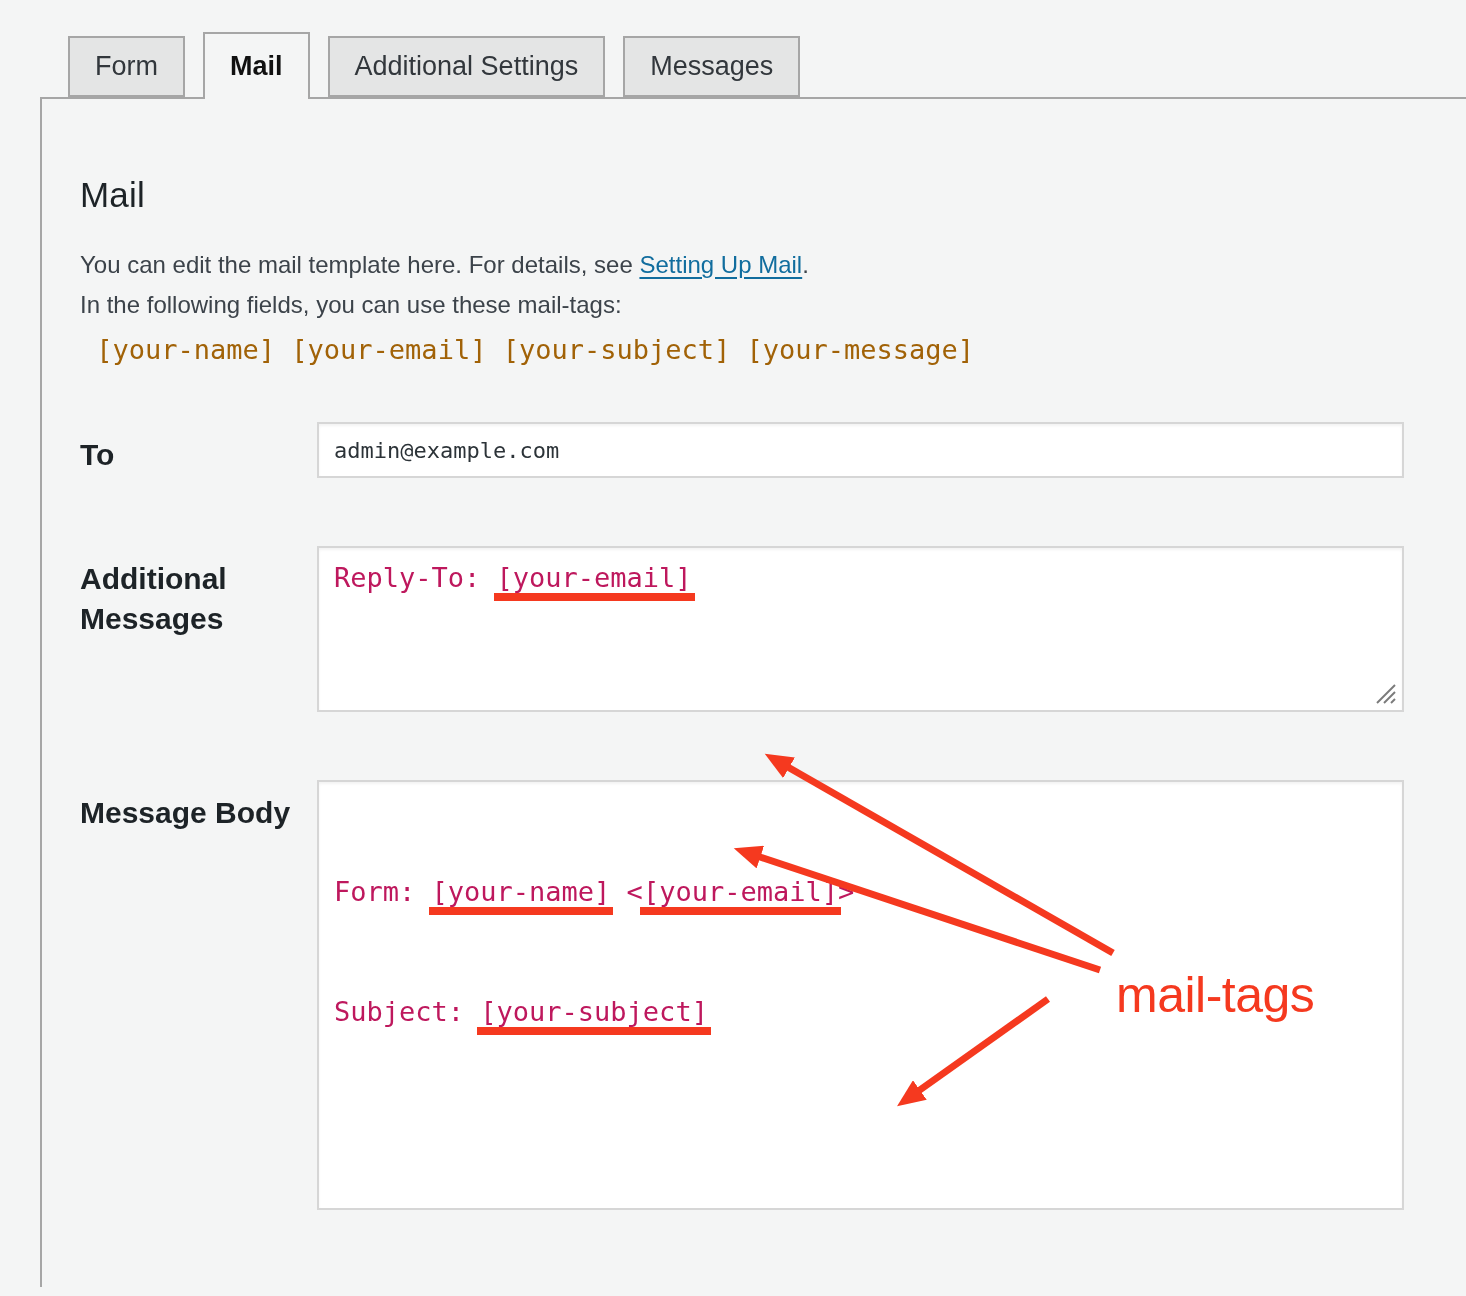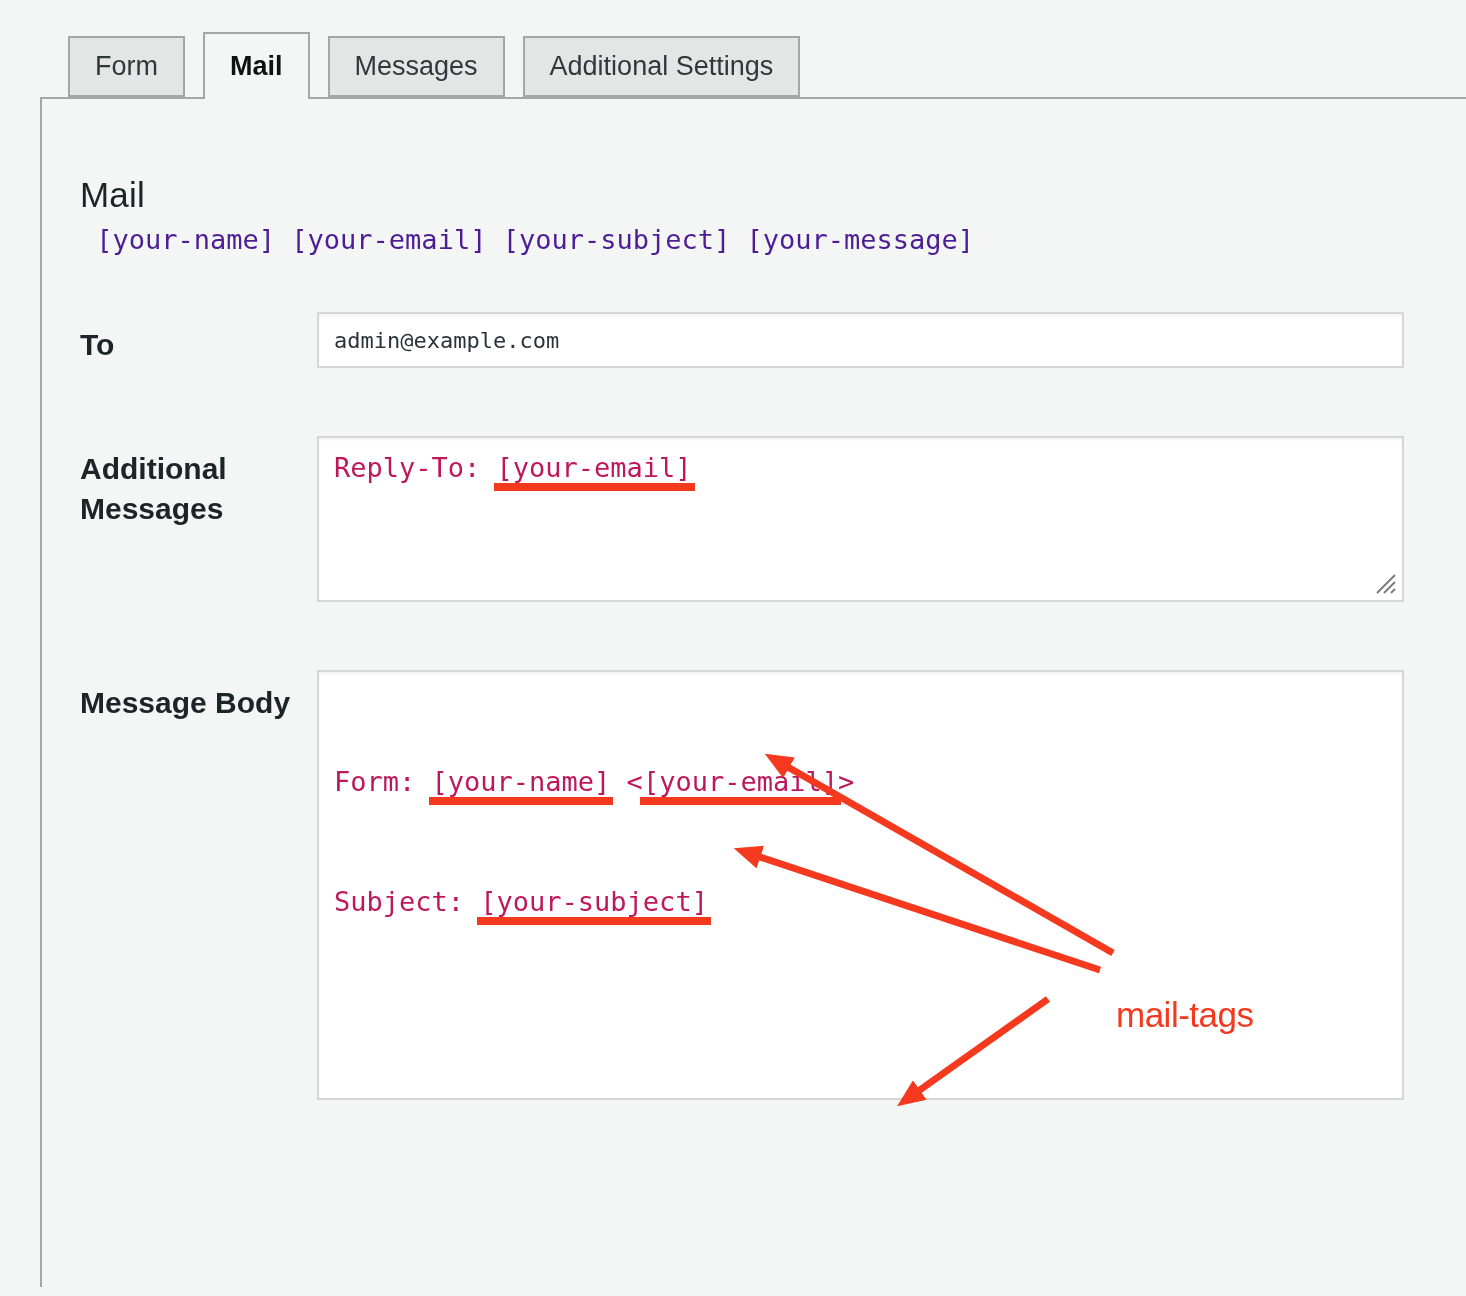--- a/index.html
+++ b/index.html
@@ -25,21 +25,21 @@
   
   .panel{position:absolute;left:40px;top:97px;width:1432px;height:1240px;
          border:2px solid var(--border);background:var(--bg);z-index:1;}
   .content{padding:76px 66px 0 38px;}
 
   h2.page-title{font-size:35px;font-weight:400;color:#1d2327;letter-spacing:.2px;}
 
   .intro{margin-top:30px;font-size:24px;line-height:40px;color:#3c434a;}
   .intro a{color:var(--link);text-decoration:underline;text-underline-offset:4px;cursor:pointer;}
   .mono{font-family:"DejaVu Sans Mono","Liberation Mono",monospace;}
-  .taglist{margin-top:5px;font-size:27px;line-height:40px;color:#4c1d95;white-space:pre-wrap;}
+  .taglist{margin-top:5px;font-size:27px;line-height:40px;color:#a16207;white-space:pre-wrap;}
 
   
   .rows{margin-top:52px;}
   .row{display:flex;margin-bottom:68px;}
   .row.mb{margin-bottom:0;}
   .flabel{width:237px;flex-shrink:0;font-weight:700;font-size:30px;line-height:40px;padding-top:13px;color:#1d2327;}
   .tinput{flex:1;height:56px;background:#fff;border:2px solid var(--inputborder);
           box-shadow:inset 0 2px 3px rgba(0,0,0,.05);
           display:flex;align-items:center;padding:0 15px;font-size:22px;color:#2c3338;white-space:pre;}
   .tarea{flex:1;background:#fff;border:2px solid var(--inputborder);
@@ -55,39 +55,43 @@
   .tag.below-box::after{bottom:-13px;}
 
   
   .resize-handle{position:absolute;right:5px;bottom:5px;width:26px;height:26px;cursor:nwse-resize;}
   .resize-handle line{stroke:#7b7b7b;stroke-width:2;}
 
   
   #arrows{position:absolute;left:0;top:0;width:1466px;height:1296px;z-index:6;pointer-events:none;}
   #arrows line{stroke:var(--red);stroke-width:7;}
   #arrows .head{fill:var(--red);}
-  .anno-label{position:absolute;left:1116px;top:996px;z-index:6;font-size:35px;line-height:1.1;
+  .anno-label{position:absolute;left:1116px;top:968px;z-index:6;font-size:50px;line-height:1.1;
               color:var(--red);letter-spacing:-.5px;pointer-events:none;text-align:center;}
 </style>
 </head>
 <body>
 
 <div id="screen">
 
   <nav class="tabbar">
     <div class="tab">Form</div>
     <div class="tab active">Mail</div>
+    <div class="tab">Additional Settings</div>
     <div class="tab">Messages</div>
-    <div class="tab">Additional Settings</div>
   </nav>
 
   <section class="panel">
     <div class="content">
       <h2 class="page-title">Mail</h2>
 
+      <p class="intro">
+        <span>You can edit the mail template here. For details, see </span><a>Setting Up Mail</a><span>.</span><br>
+        <span>In the following fields, you can use these mail-tags:</span>
+      </p>
       <div class="taglist mono"> [your-name] [your-email] [your-subject] [your-message]</div>
 
       <div class="rows">
 
         <div class="row">
           <div class="flabel">To</div>
           <div class="tinput mono"><span>admin@example.com</span></div>
         </div>
 
 

